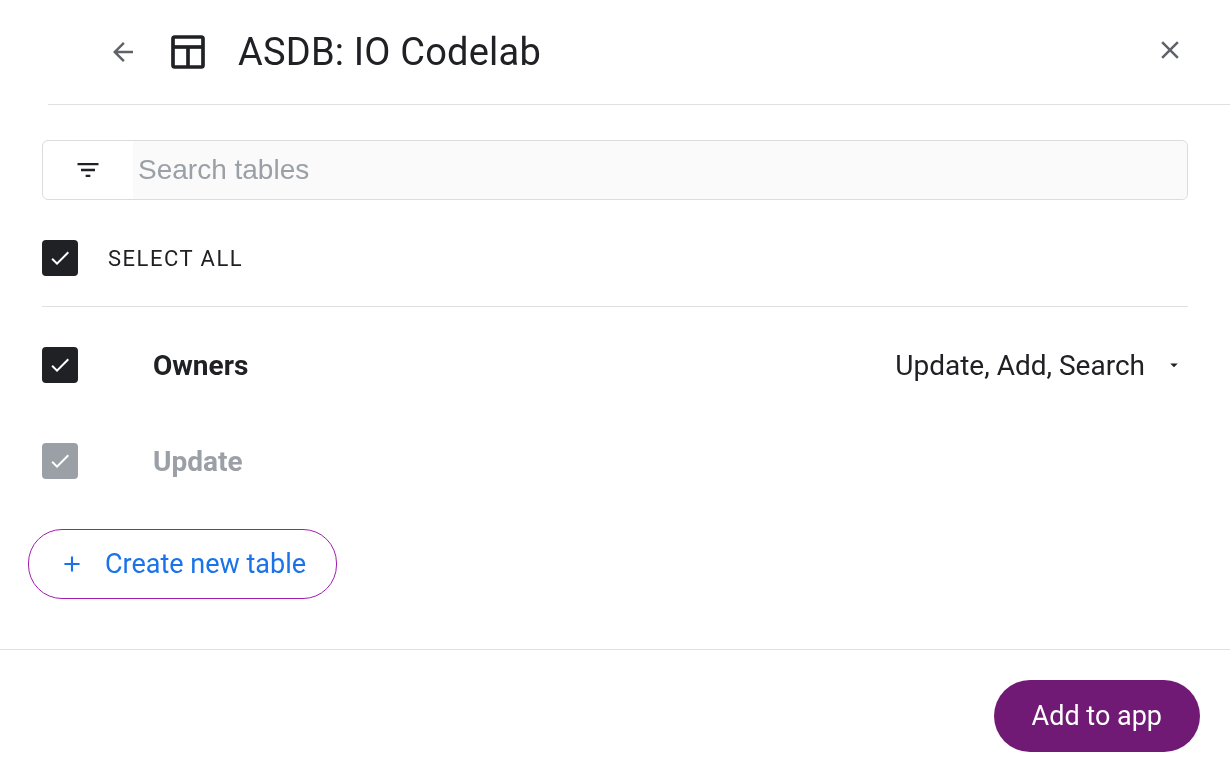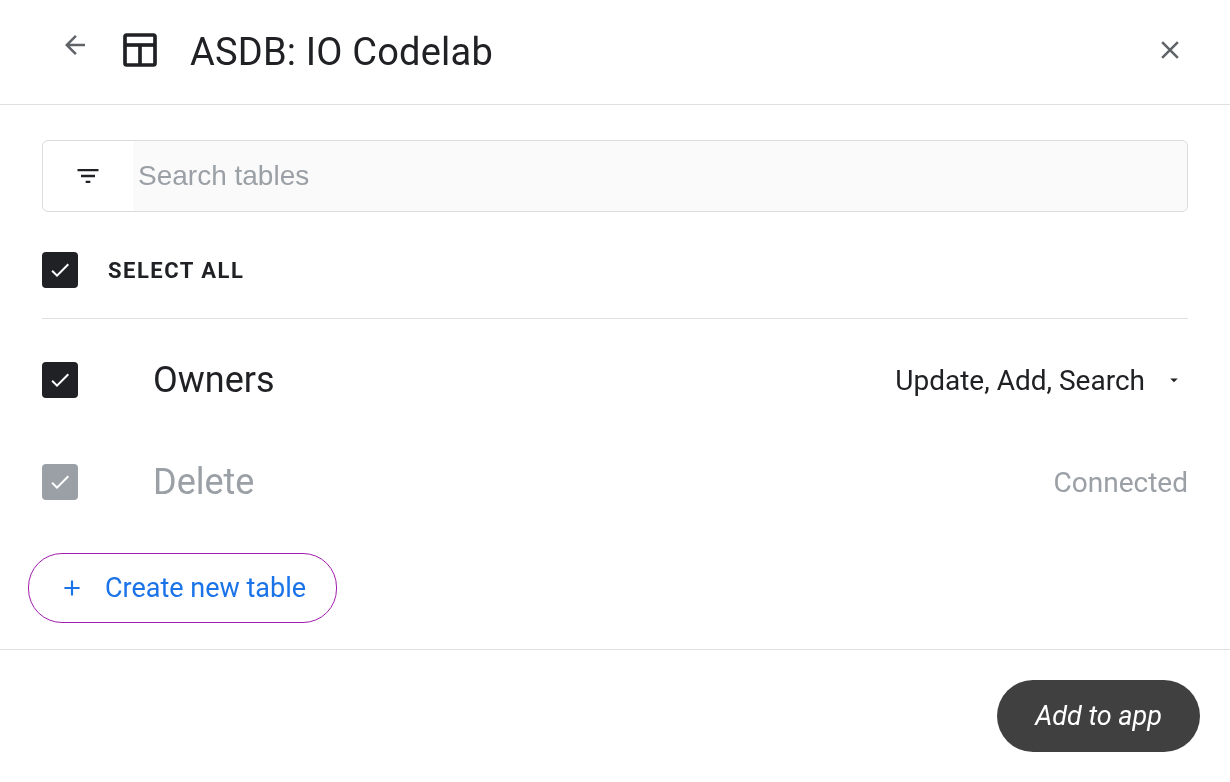--- a/index.html
+++ b/index.html
@@ -11,24 +11,25 @@
     body {
       font-family: 'Google Sans', Roboto, Arial, sans-serif;
       background: #ffffff;
       width: 1230px;
       height: 782px;
       overflow: hidden;
     }
     
     .header {
       display: flex;
-      align-items: flex-start;
+      align-items: center;
       padding: 30px 40px;
       border-bottom: 1px solid #e0e0e0;
       position: relative;
+      margin-left: 48px;
     }
     
     .back-arrow {
       width: 30px;
       height: 30px;
       display: flex;
       align-items: center;
       justify-content: center;
       cursor: pointer;
       margin-right: 30px;
@@ -65,21 +66,21 @@
     
     .content {
       padding: 35px 42px;
     }
     
     .search-container {
       display: flex;
       border: 1px solid #dadce0;
       border-radius: 6px;
       padding: 0;
-      height: 72px;
+      height: 60px;
       margin-bottom: 40px;
     }
     
     .filter-icon {
       width: 90px;
       height: 100%;
       display: flex;
       align-items: center;
       justify-content: center;
       border-right: none;
@@ -124,34 +125,34 @@
     .checkbox.checked {
       background: #202124;
     }
     
     .checkbox.disabled {
       background: #9aa0a6;
     }
     
     .select-all-label {
       font-size: 22px;
-      font-weight: 700;
+      font-weight: 400;
       letter-spacing: 1.5px;
       color: #202124;
     }
     
     .table-row {
       display: flex;
       align-items: center;
       padding: 30px 0;
     }
     
     .table-name {
-      font-size: 36px;
-      font-weight: 400;
+      font-size: 28px;
+      font-weight: 700;
       color: #202124;
       margin-left: 45px;
       flex: 1;
     }
     
     .table-name.disabled {
       color: #9aa0a6;
     }
     
     .table-status {
@@ -200,29 +201,28 @@
       bottom: 0;
       left: 0;
       right: 0;
       border-top: 1px solid #e0e0e0;
       padding: 30px 30px;
       display: flex;
       justify-content: flex-end;
     }
     
     .add-to-app-btn {
-      background: #404040;
+      background: #701a75;
       color: #ffffff;
       border: none;
       border-radius: 36px;
       padding: 20px 38px;
       font-size: 27px;
       cursor: pointer;
       font-family: inherit;
-      font-style: italic;
     }
   </style>
 </head>
 <body>
 
 <div class="header">
   <div class="back-arrow">
     <svg width="30" height="30" viewBox="0 0 24 24" fill="none">
       <path d="M20 11H7.83l5.59-5.59L12 4l-8 8 8 8 1.41-1.41L7.83 13H20v-2z" fill="#5f6368"></path>
     </svg>
@@ -277,24 +277,21 @@
       </div>
     </div>
   </div>
   
   <div class="table-row">
     <div class="checkbox disabled">
       <svg width="24" height="24" viewBox="0 0 24 24" fill="none">
         <path d="M9 16.17L4.83 12l-1.42 1.41L9 19 21 7l-1.41-1.41L9 16.17z" fill="#ffffff"></path>
       </svg>
     </div>
-    <div class="table-name disabled">Delete</div>
-    <div class="table-status disabled">
-      <span>Connected</span>
-    </div>
+    <div class="table-name disabled">Update</div>
   </div>
   
   <div class="create-table-btn">
     <div class="plus-icon">
       <svg width="26" height="26" viewBox="0 0 24 24" fill="none">
         <path d="M19 13h-6v6h-2v-6H5v-2h6V5h2v6h6v2z" fill="#1a73e8"></path>
       </svg>
     </div>
     <div class="create-table-label">Create new table</div>
   </div>

